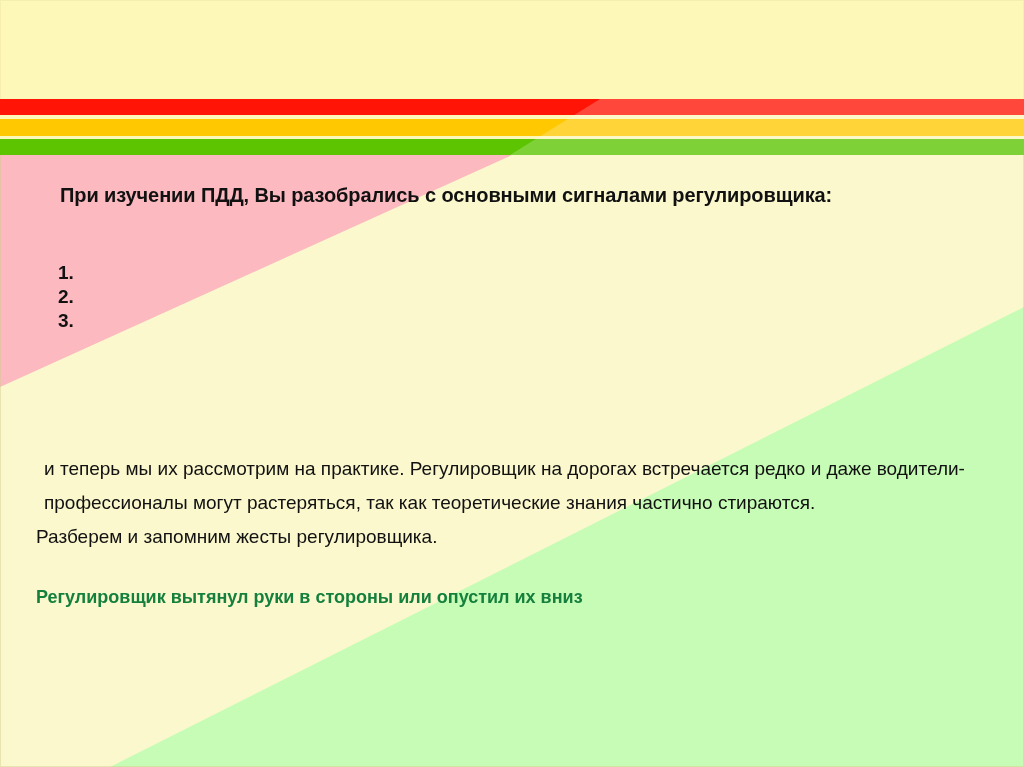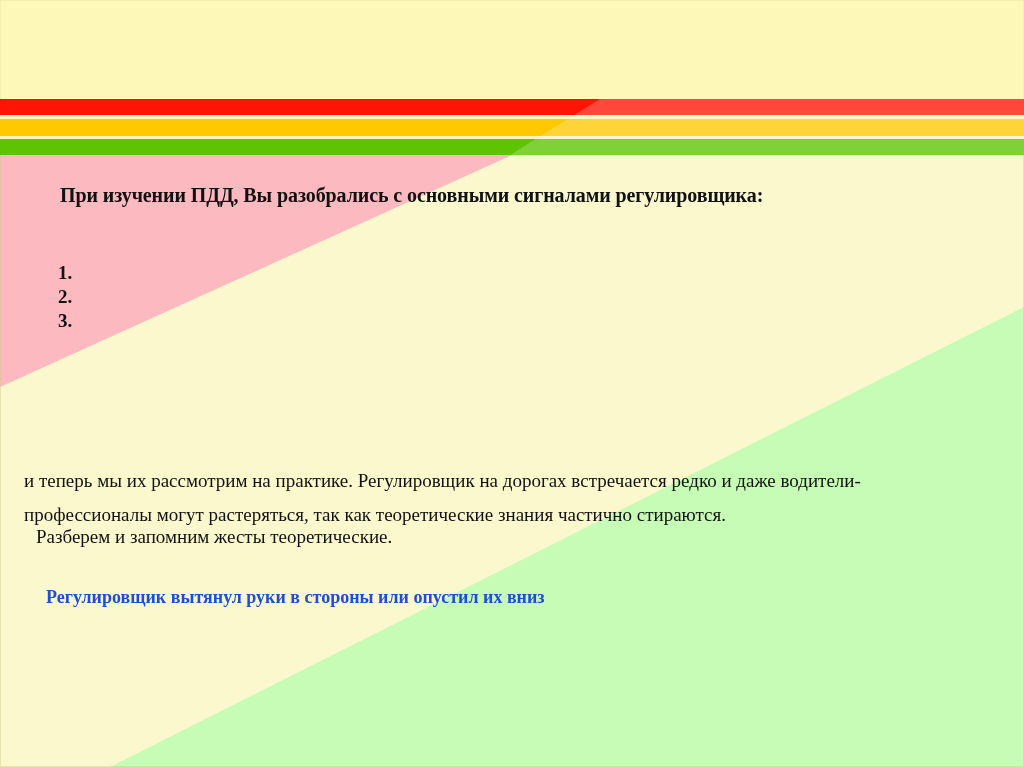--- a/index.html
+++ b/index.html
@@ -8,21 +8,21 @@
     padding: 0;
     background: #ffffff;
   }
 
   #slide {
     position: relative;
     width: 1024px;
     height: 767px;
     overflow: hidden;
     background: #fcfbe0;
-    font-family: Liberation Serif, serif;
+    font-family: Liberation Sans, sans-serif;
   }
 
   
 
   .bg-layer {
     position: absolute;
     left: 0;
     top: 0;
     width: 1024px;
     height: 767px;
@@ -166,38 +166,37 @@
   }
 
   .para {
     position: absolute;
     font-size: 19px;
     color: #111111;
     line-height: 34px;
   }
 
   .para-1 {
-    left: 24px;
+    left: 44px;
     top: 452px;
     width: 950px;
-    margin-top: 12px;
   }
 
   .para-2 {
     left: 36px;
     top: 520px;
     width: 700px;
   }
 
   .para-3 {
-    left: 46px;
+    left: 36px;
     top: 580px;
     width: 800px;
     font-weight: bold;
-    color: #1d4ed8;
+    color: #15803d;
     font-size: 18px;
   }
 </style>
 </head>
 <body>
 
 <div id="slide">
 
   <div class="bg-layer">
     <div class="header-band"></div>
@@ -227,18 +226,18 @@
       <div class="signal-row">
         <span class="signal-num">2.</span>
       </div>
       <div class="signal-row">
         <span class="signal-num">3.</span>
       </div>
     </div>
 
     <div class="para para-1">и теперь мы их рассмотрим на практике. Регулировщик на дорогах встречается редко и даже водители-профессионалы могут растеряться, так как теоретические знания частично стираются.</div>
 
-    <div class="para para-2">Разберем и запомним жесты теоретические.</div>
+    <div class="para para-2">Разберем и запомним жесты регулировщика.</div>
 
     <div class="para para-3">Регулировщик вытянул руки в стороны или опустил их вниз</div>
 
   </div>
 </div>
 
 </body></html>

